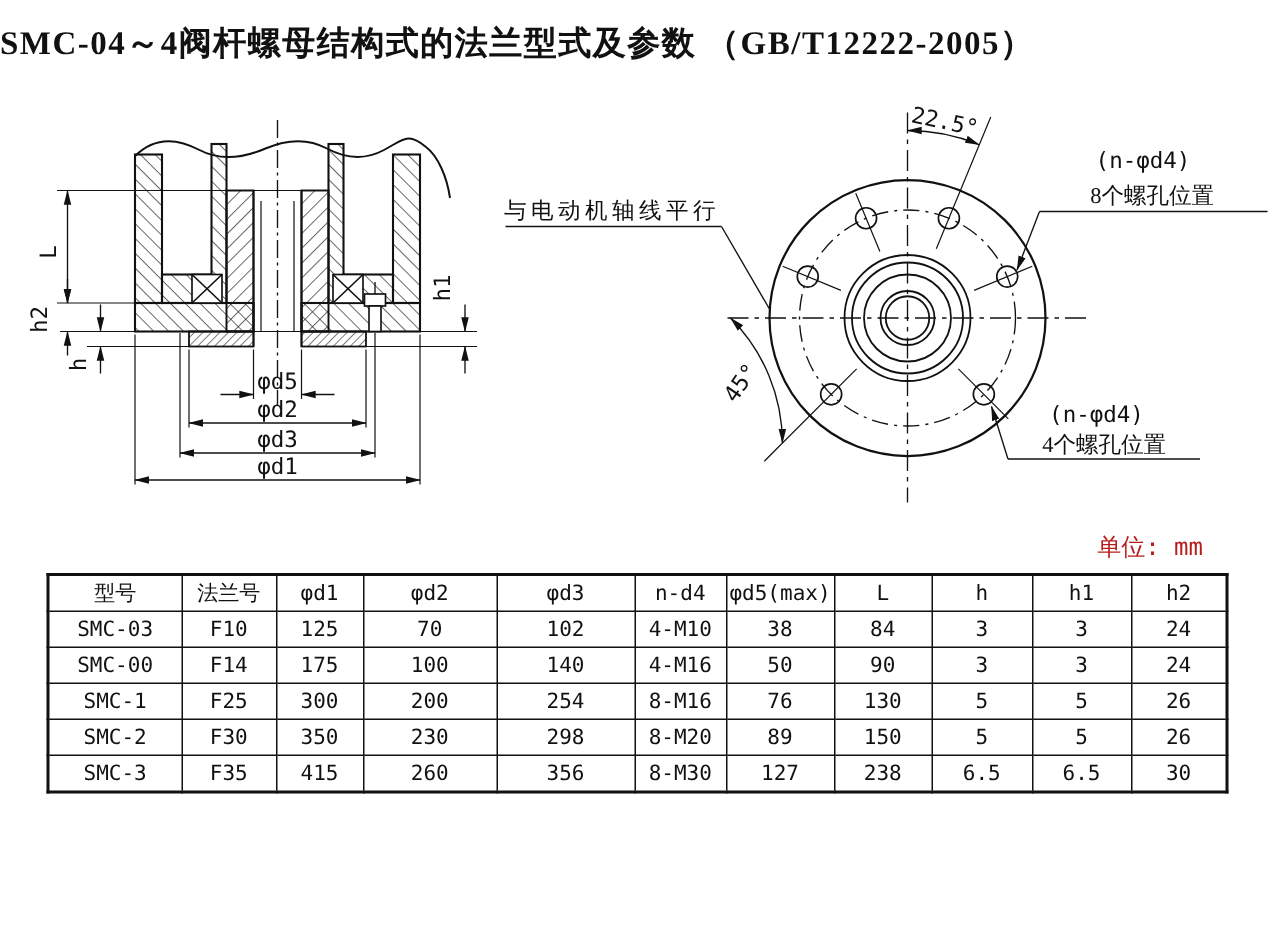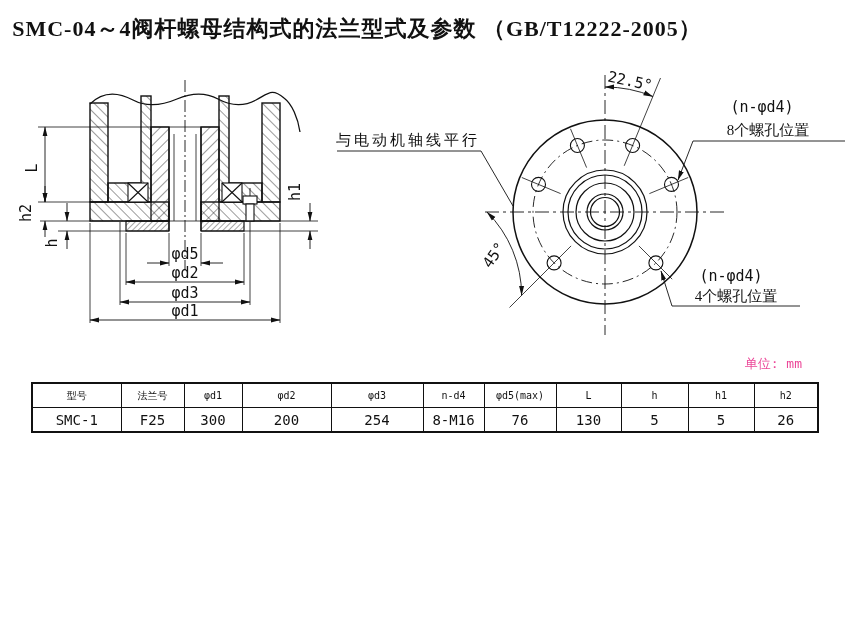--- a/index.html
+++ b/index.html
@@ -1,23 +1,23 @@
 <!DOCTYPE html>
 <html><head>
 <meta charset="utf-8">
 <style>
   html,body{margin:0;padding:0;background:#fff;}
   body{width:850px;height:623px;position:relative;font-family:"Liberation Serif",serif;color:#111;overflow:hidden;}
-  #title{position:absolute;left:0;top:14px;width:714px;text-align:center;font-size:22px;font-weight:600;letter-spacing:1px;color:#111;margin:0;}
+  #title{position:absolute;left:0;top:14px;width:714px;text-align:left;font-size:22px;font-weight:600;letter-spacing:1px;color:#111;margin:0;}
   #drawing{position:absolute;left:0;top:0;}
-  #units{position:absolute;top:355px;right:48px;font-size:13px;font-family:"DejaVu Sans Mono",monospace;color:#ec4899;}
+  #units{position:absolute;top:355px;right:48px;font-size:16px;font-family:"DejaVu Sans Mono",monospace;color:#b91c1c;}
   #spec{position:absolute;left:31px;top:382px;border-collapse:collapse;table-layout:fixed;width:786px;font-family:"DejaVu Sans Mono",monospace;font-size:14px;color:#111;}
   #spec th,#spec td{border:1px solid #111;text-align:center;padding:0;height:23px;font-weight:normal;white-space:nowrap;overflow:hidden;}
   #spec{border:2px solid #111;}
-  #spec th{font-size:10px;}
+  #spec th{font-size:14px;}
   svg text{fill:#111;}
   .dimtxt{font-family:"DejaVu Sans Mono",monospace;font-size:15px;}
   .cjk{font-family:"Liberation Serif",serif;font-size:15px;}
 </style>
 </head>
 <body>
 
 <h1 id="title">SMC-04～4阀杆螺母结构式的法兰型式及参数 （GB/T12222-2005）</h1>
 
 <svg id="drawing" width="850" height="355" viewBox="0 0 850 355" xmlns="http://www.w3.org/2000/svg">
@@ -215,26 +215,78 @@
         <th>n-d4</th>
         <th>φd5(max)</th>
         <th>L</th>
         <th>h</th>
         <th>h1</th>
         <th>h2</th>
       </tr>
   </thead>
   <tbody>
       <tr>
+        <td>SMC-03</td>
+        <td>F10</td>
+        <td>125</td>
+        <td>70</td>
+        <td>102</td>
+        <td>4-M10</td>
+        <td>38</td>
+        <td>84</td>
+        <td>3</td>
+        <td>3</td>
+        <td>24</td>
+      </tr>
+      <tr>
+        <td>SMC-00</td>
+        <td>F14</td>
+        <td>175</td>
+        <td>100</td>
+        <td>140</td>
+        <td>4-M16</td>
+        <td>50</td>
+        <td>90</td>
+        <td>3</td>
+        <td>3</td>
+        <td>24</td>
+      </tr>
+      <tr>
         <td>SMC-1</td>
         <td>F25</td>
         <td>300</td>
         <td>200</td>
         <td>254</td>
         <td>8-M16</td>
         <td>76</td>
         <td>130</td>
         <td>5</td>
         <td>5</td>
         <td>26</td>
       </tr>
+      <tr>
+        <td>SMC-2</td>
+        <td>F30</td>
+        <td>350</td>
+        <td>230</td>
+        <td>298</td>
+        <td>8-M20</td>
+        <td>89</td>
+        <td>150</td>
+        <td>5</td>
+        <td>5</td>
+        <td>26</td>
+      </tr>
+      <tr>
+        <td>SMC-3</td>
+        <td>F35</td>
+        <td>415</td>
+        <td>260</td>
+        <td>356</td>
+        <td>8-M30</td>
+        <td>127</td>
+        <td>238</td>
+        <td>6.5</td>
+        <td>6.5</td>
+        <td>30</td>
+      </tr>
     </tbody>
 </table>
 
 </body></html>

